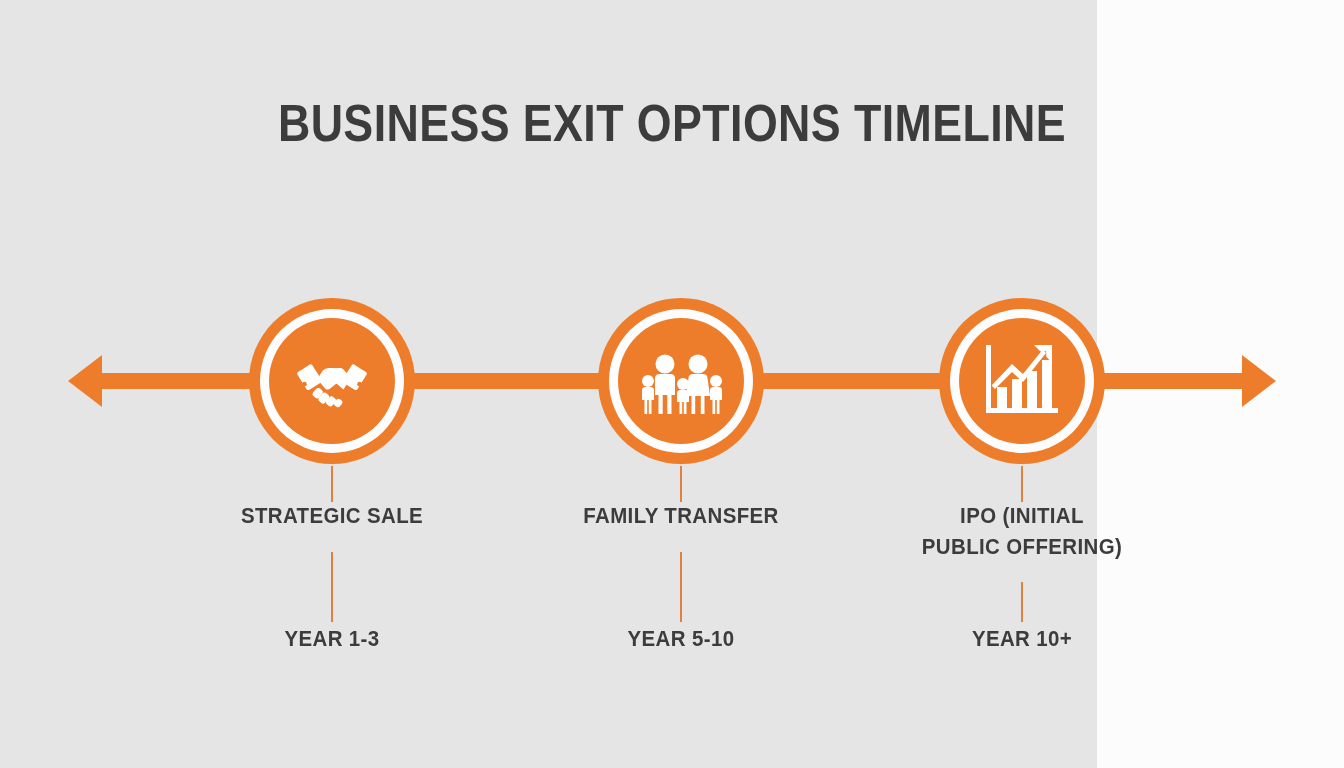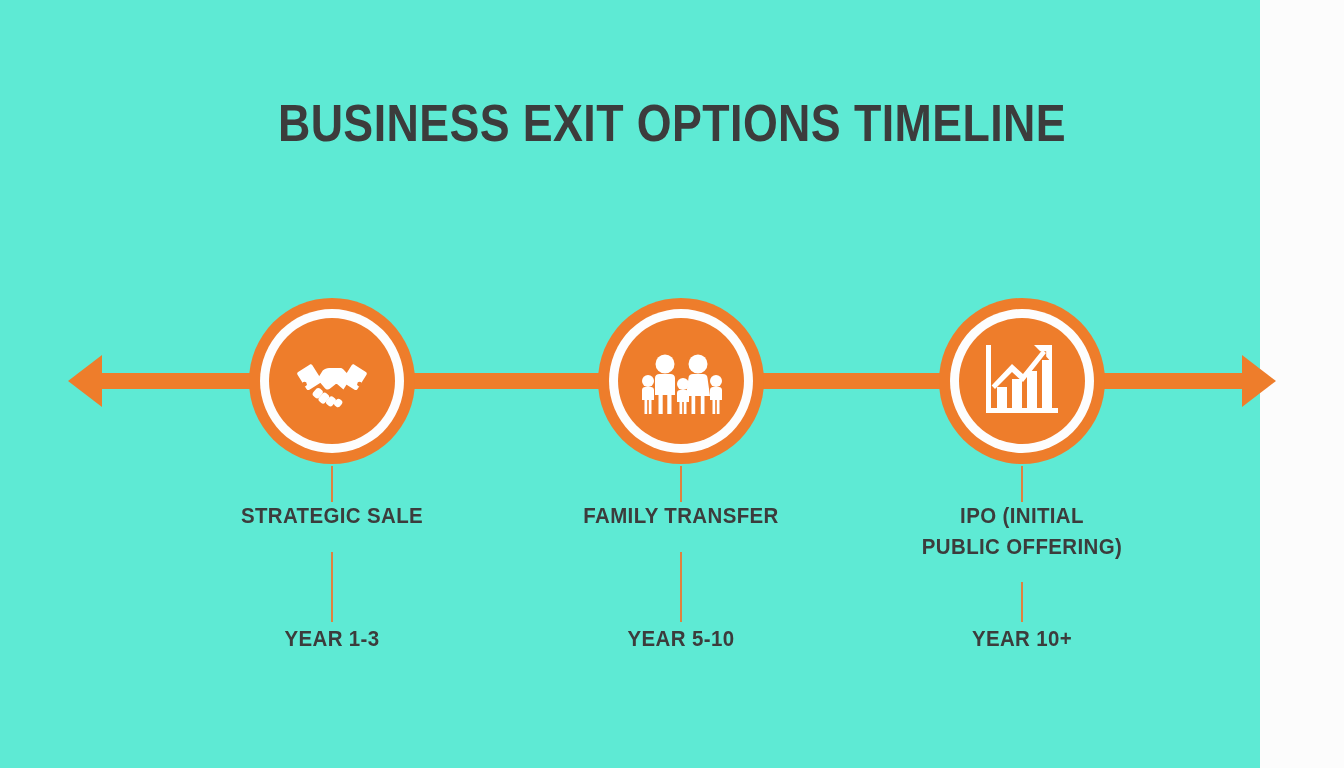--- a/index.html
+++ b/index.html
@@ -9,23 +9,23 @@
   body {
     width: 1344px;
     height: 768px;
     background: #fcfcfc;
     font-family: "Liberation Sans", sans-serif;
     overflow: hidden;
   }
 
   #infographic {
     position: relative;
-    width: 1260px;
+    width: 1097px;
     height: 768px;
-    background: #5eead4;
+    background: #e5e5e5;
   }
 
   
   .title {
     position: absolute;
     top: 92px;
     left: 0;
     width: 1344px;
     text-align: center;
     font-size: 52px;

